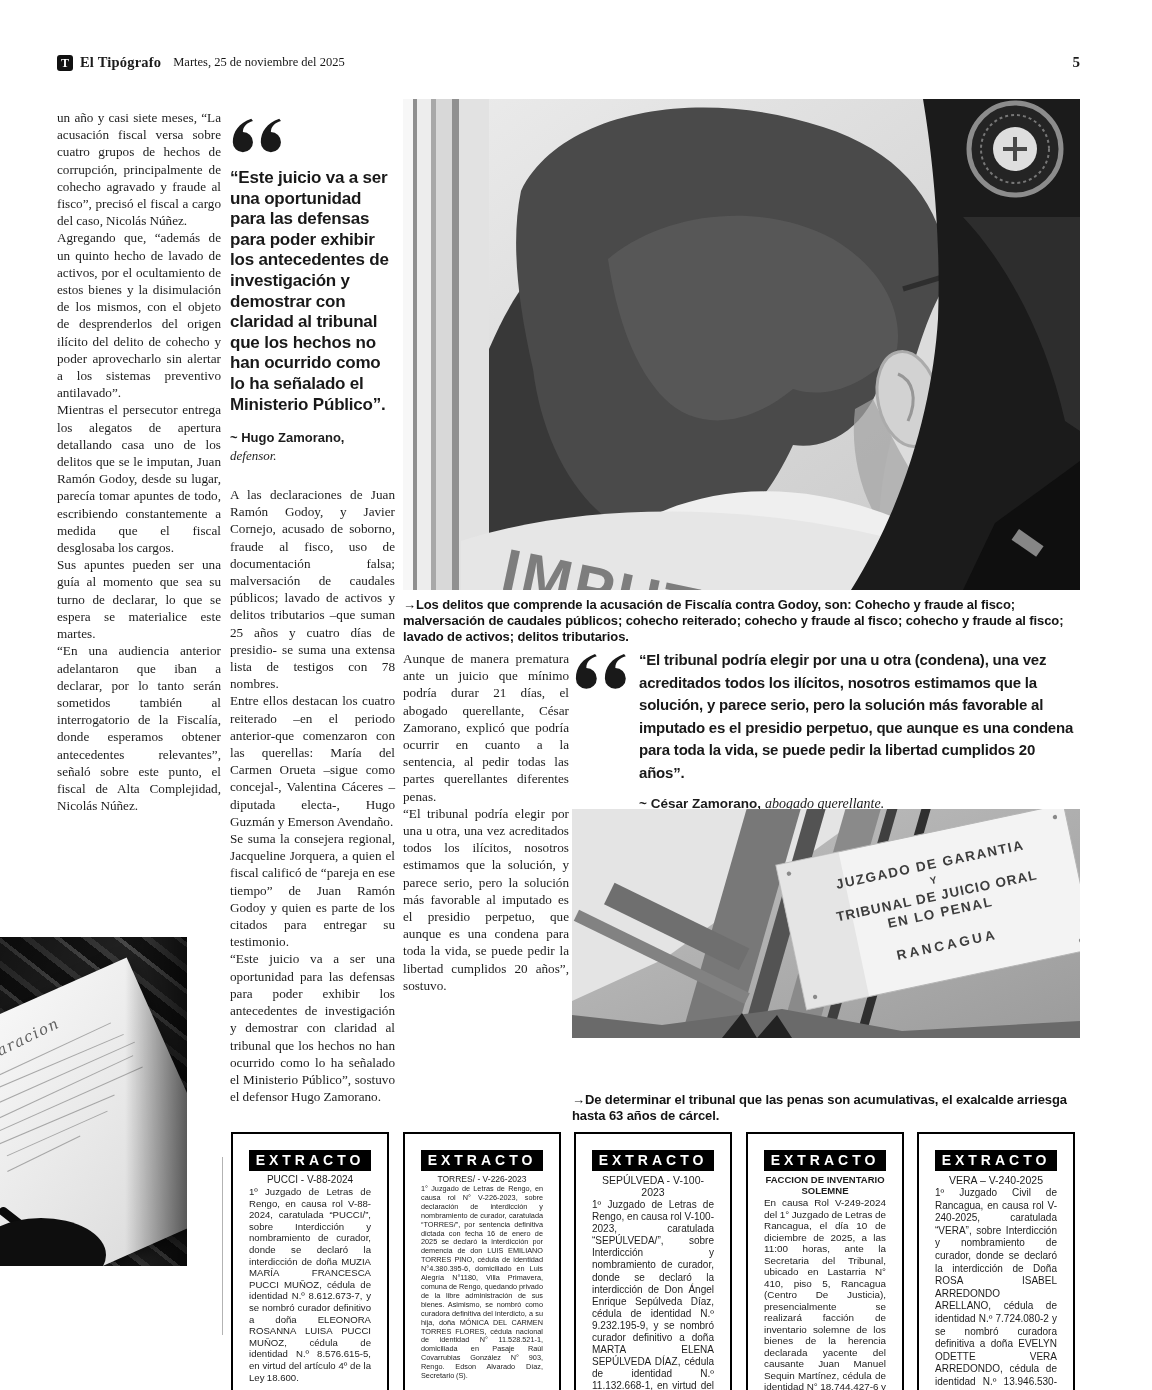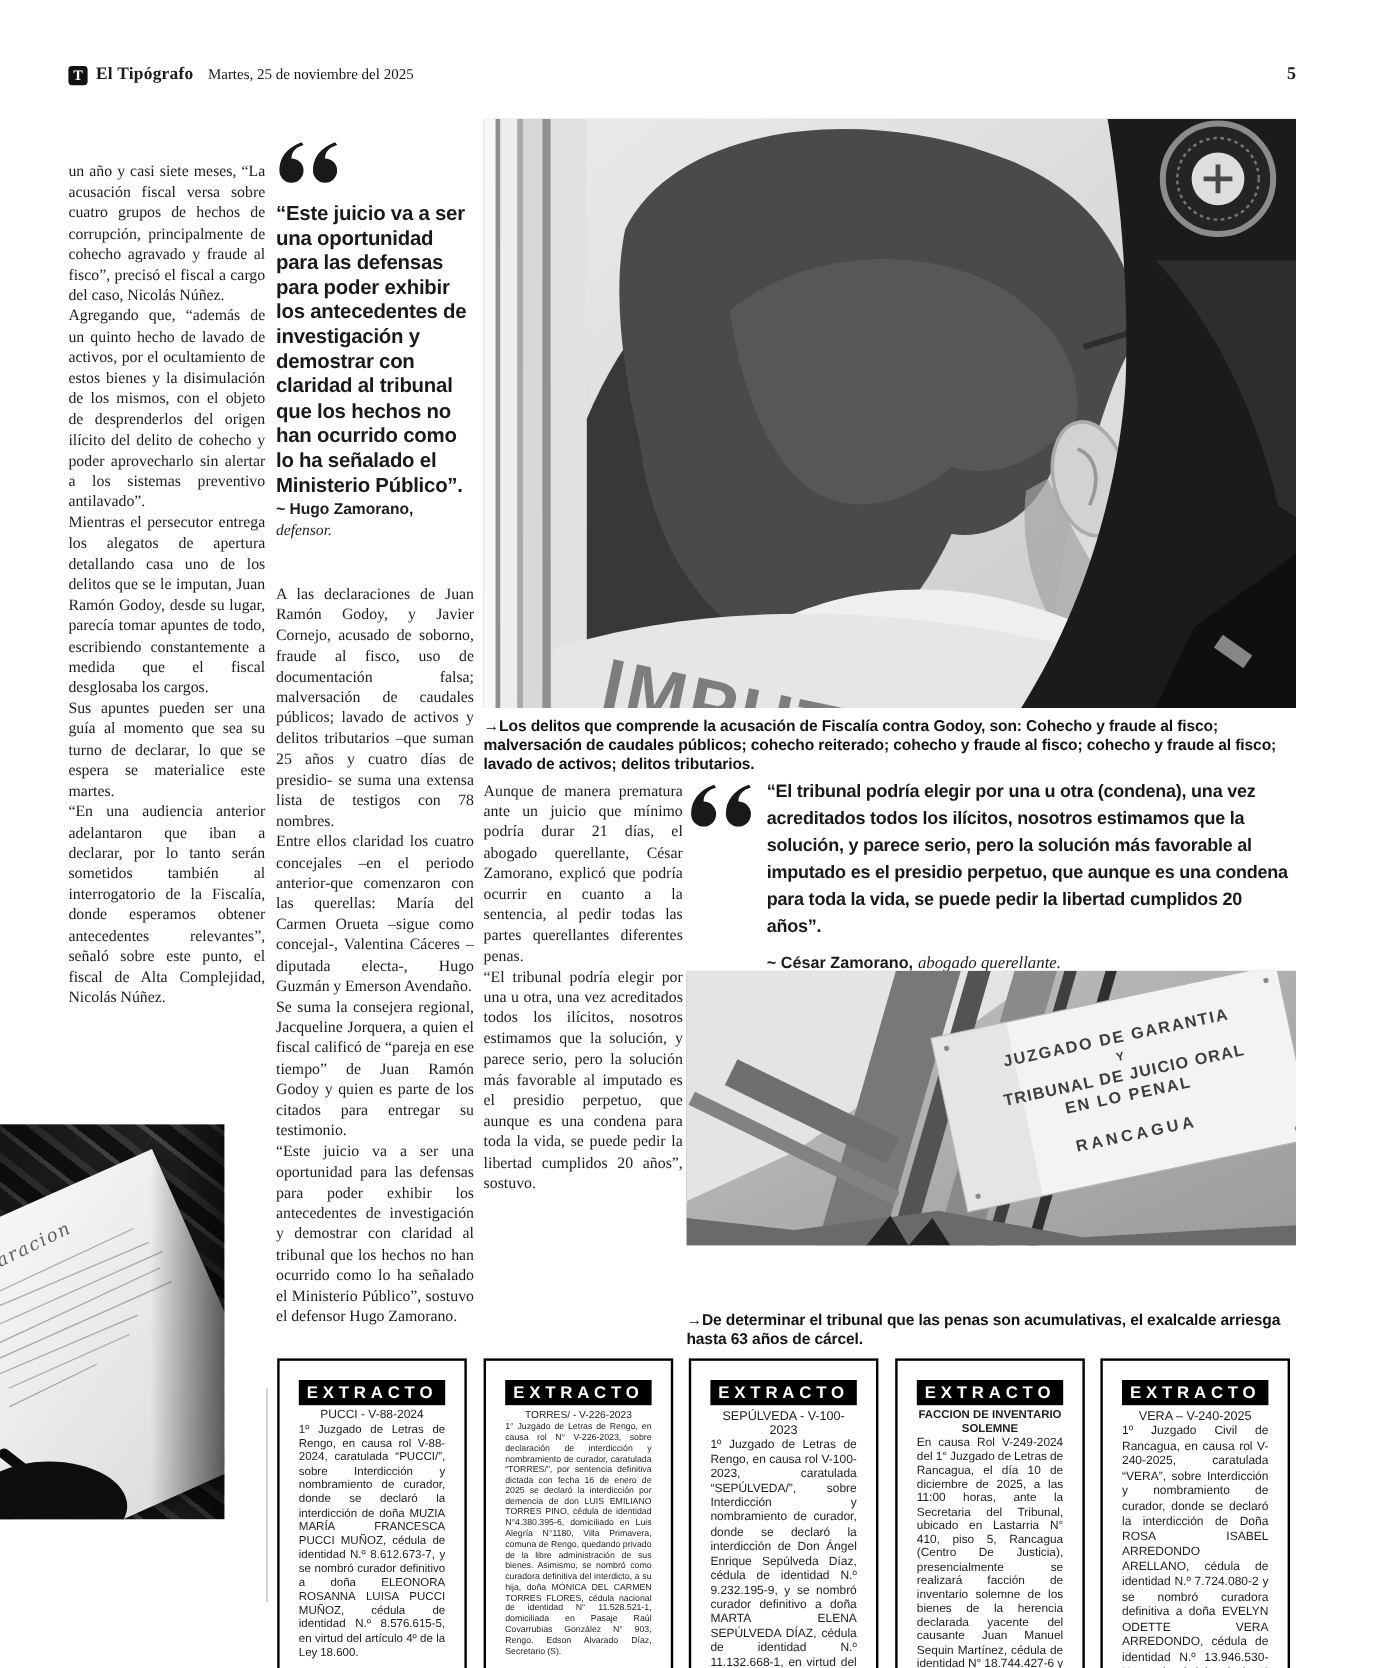--- a/index.html
+++ b/index.html
@@ -11,32 +11,32 @@
   .hdr-logo{width:16px;height:16px;background:#111;color:#fff;border-radius:3px;
             font:700 12px/16px "Liberation Serif",serif;text-align:center;margin-right:7px;flex:none;}
   .hdr-title{font:700 14.5px "Liberation Serif",serif;letter-spacing:.2px;}
   .hdr-date{font:400 12.5px "Liberation Serif",serif;margin-left:12px;color:#161616;}
   .hdr-page{margin-left:auto;font:700 15px "Liberation Serif",serif;}
 
   
   .col{position:absolute;}
   .body-text p{margin:0;font-size:13.2px;line-height:17.2px;text-align:justify;
                hyphens:auto;-webkit-hyphens:auto;word-spacing:-.2px;}
-  #col1{left:57px;top:134px;width:164px;}
+  #col1{left:57px;top:109px;width:164px;}
   #col2b{left:230px;top:486px;width:165px;}
   #col3b{left:403px;top:650px;width:166px;}
 
   
   .q-icon svg{display:block;}
   #pq1{left:230px;top:116px;width:168px;position:absolute;}
   #pq1 .q-icon{width:56px;height:40px;margin-bottom:12px;}
   .pq-text{font-family:"Liberation Sans",sans-serif;font-weight:700;color:#191919;
            letter-spacing:-.2px;}
   #pq1 .pq-text{font-size:17px;line-height:20.6px;}
-  .pq-attr{}
+  .pq-attr{margin-top:13px;}
   .pq-name{font:700 13px "Liberation Sans",sans-serif;}
   .pq-role{font:italic 13px "Liberation Serif",serif;}
 
   #pq2{left:573px;top:649px;width:507px;position:absolute;display:flex;}
   #pq2 .q-icon{width:58px;height:42px;flex:none;margin-right:8px;margin-top:2px;}
   #pq2 .pq-text{font-size:15px;line-height:22.6px;}
   #pq2 .pq-attr{margin-top:9px;}
   #pq2 .pq-name{font-size:13.5px;}
   #pq2 .pq-role{font-size:14px;}
 
@@ -113,21 +113,21 @@
     </div>
     <div class="pq-text">“Este juicio va a ser una oportunidad para las defensas para poder exhibir los antecedentes de investigación y demostrar con claridad al tribunal que los hechos no han ocurrido como lo ha señalado el Ministerio Público”.</div>
     <div class="pq-attr">
       <span class="pq-name">~ Hugo Zamorano,</span><br>
       <span class="pq-role">defensor.</span>
     </div>
   </div>
 
   <div class="col body-text" id="col2b">
     <p>A las declaraciones de Juan Ramón Godoy, y Javier Cornejo, acusado de soborno, fraude al fisco, uso de documentación falsa; malversación de caudales públicos; lavado de activos y delitos tributarios –que suman 25 años y cuatro días de presidio- se suma una extensa lista de testigos con 78 nombres.</p>
-    <p>Entre ellos claridad los cuatro concejales –en el periodo anterior-que comenzaron con las querellas: María del Carmen Orueta –sigue como concejal-, Valentina Cáceres –diputada electa-, Hugo Guzmán y Emerson Avendaño.</p>
+    <p>Entre ellos destacan los cuatro reiterado –en el periodo anterior-que comenzaron con las querellas: María del Carmen Orueta –sigue como concejal-, Valentina Cáceres –diputada electa-, Hugo Guzmán y Emerson Avendaño.</p>
     <p>Se suma la consejera regional, Jacqueline Jorquera, a quien el fiscal calificó de “pareja en ese tiempo” de Juan Ramón Godoy y quien es parte de los citados para entregar su testimonio.</p>
     <p>“Este juicio va a ser una oportunidad para las defensas para poder exhibir los antecedentes de investigación y demostrar con claridad al tribunal que los hechos no han ocurrido como lo ha señalado el Ministerio Público”, sostuvo el defensor Hugo Zamorano.</p>
   </div>
 
   <div class="photo" id="photo1">
     <svg viewBox="0 0 677 491" width="677" height="491">
       <defs>
         <linearGradient id="bg1" x1="0" y1="0" x2="1" y2="1">
           <stop offset="0" stop-color="#ececec"></stop>
             <stop offset="1" stop-color="#c6c6c6"></stop>

